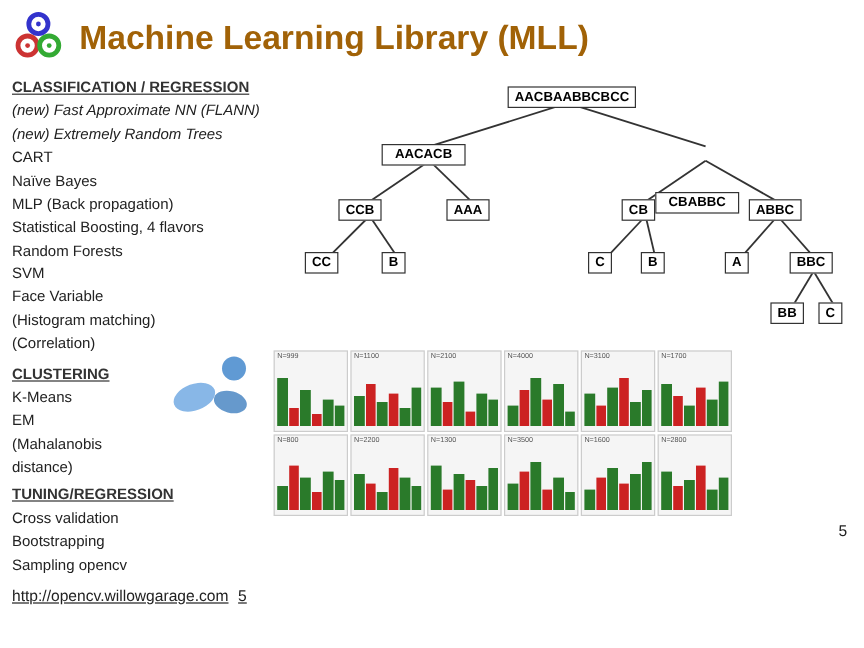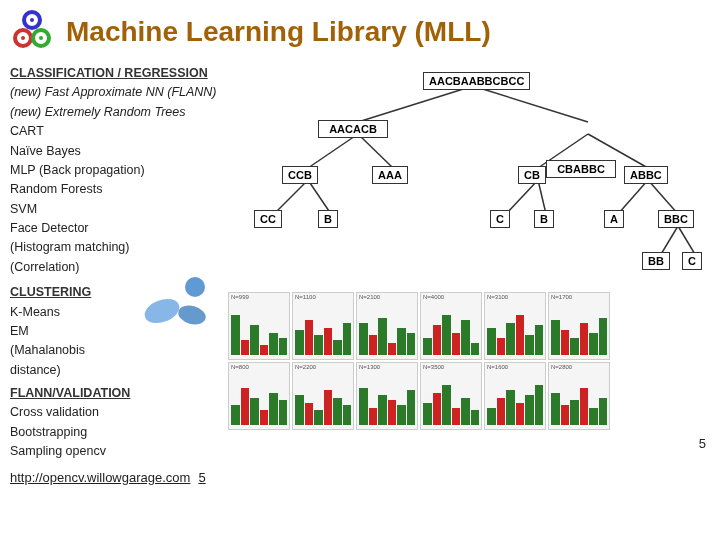--- a/index.html
+++ b/index.html
@@ -188,23 +188,24 @@
 
 <div class="main-content">
 
   <div class="left-panel">
     <div class="section-header">CLASSIFICATION / REGRESSION</div>
     <div class="section-item italic">(new) Fast Approximate NN (FLANN)</div>
     <div class="section-item italic">(new) Extremely Random Trees</div>
     <div class="section-item">CART</div>
     <div class="section-item">Naïve Bayes</div>
     <div class="section-item">MLP (Back propagation)</div>
+    <div class="section-item">Statistical Boosting, 4 flavors</div>
     <div class="section-item">Random Forests</div>
     <div class="section-item">SVM</div>
-    <div class="section-item">Face Detector</div>
+    <div class="section-item">Face Variable</div>
     <div class="section-item">(Histogram matching)</div>
     <div class="section-item">(Correlation)</div>
 
     <div class="clustering-row">
       <div class="clustering-text-block">
         <div class="section-header">CLUSTERING</div>
         <div class="section-item">K-Means</div>
         <div class="section-item">EM</div>
         <div class="section-item">(Mahalanobis distance)</div>
       </div>
@@ -214,21 +215,21 @@
 
           <circle cx="55" cy="12" r="10" fill="#4488cc" opacity="0.85"></circle>
 
           <ellipse cx="22" cy="36" rx="18" ry="11" fill="#5599dd" opacity="0.7" transform="rotate(-20 22 36)"></ellipse>
 
           <ellipse cx="52" cy="40" rx="14" ry="9" fill="#3377bb" opacity="0.75" transform="rotate(15 52 40)"></ellipse>
         </svg>
       </div>
     </div>
 
-    <div class="section-header">FLANN/VALIDATION</div>
+    <div class="section-header">TUNING/REGRESSION</div>
     <div class="section-item">Cross validation</div>
     <div class="section-item">Bootstrapping</div>
     <div class="section-item">Sampling opencv</div>
 
     <div class="url-row">
       <span>http://opencv.willowgarage.com</span>
       <span class="page-num-left">5</span>
     </div>
   </div>
 

